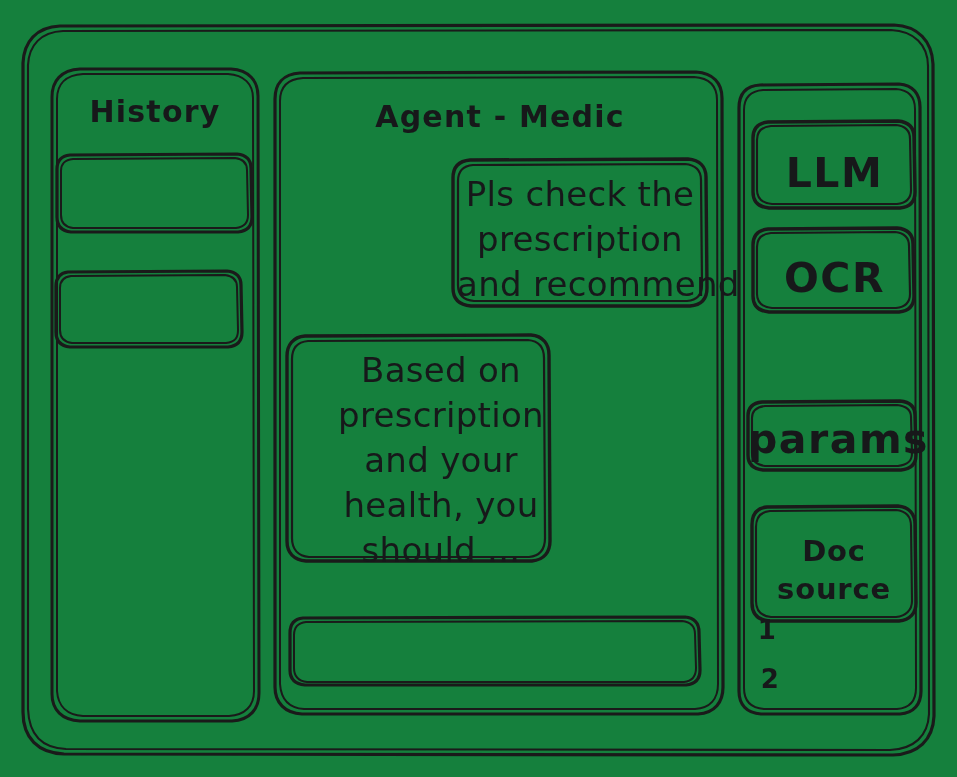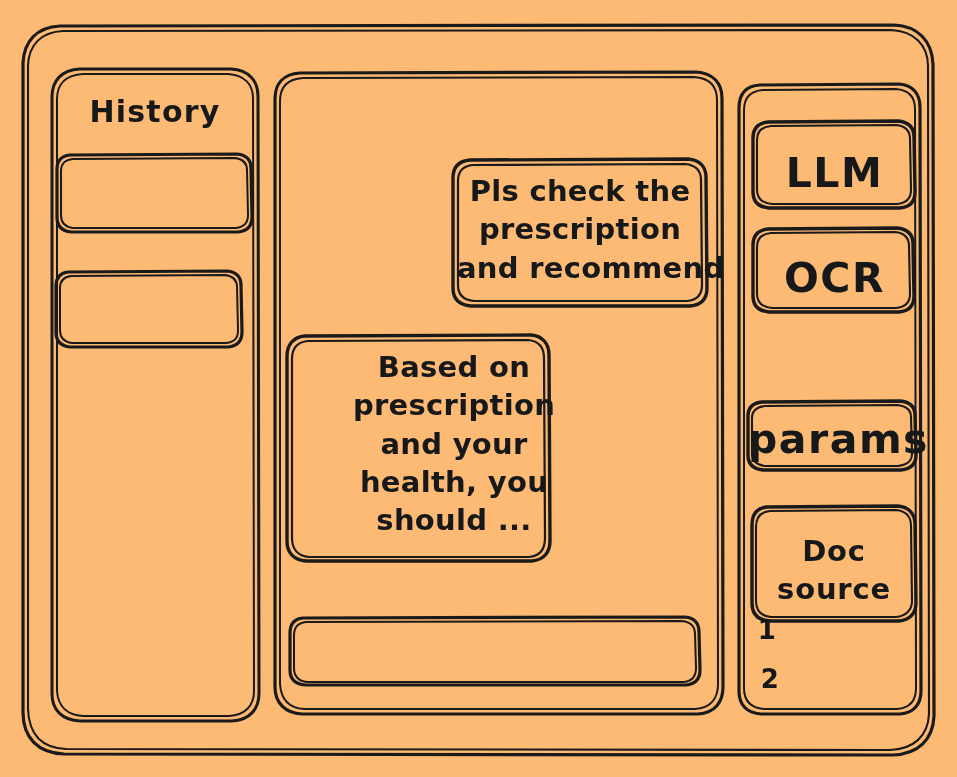--- a/index.html
+++ b/index.html
@@ -8,21 +8,21 @@
     padding: 0;
     background: #ffffff;
   }
   body {
     font-family: "DejaVu Sans", sans-serif;
   }
   #canvas {
     position: relative;
     width: 957px;
     height: 777px;
-    background: #fdba74;
+    background: #15803d;
     overflow: hidden;
   }
   #sketch-layer {
     position: absolute;
     left: 0;
     top: 0;
     width: 957px;
     height: 777px;
     pointer-events: none;
   }
@@ -37,22 +37,22 @@
     text-align: center;
     line-height: 1.28;
     transform-origin: center center;
   }
   .panel-title {
     font-size: 30px;
     font-weight: 700;
     letter-spacing: 1.2px;
   }
   .bubble-text {
-    font-size: 29px;
-    font-weight: 700;
+    font-size: 34px;
+    font-weight: 400;
     letter-spacing: 0.3px;
     line-height: 1.32;
   }
   .btn-text {
     font-size: 41px;
     font-weight: 700;
     letter-spacing: 1.5px;
   }
   .doc-text {
     font-size: 29px;
@@ -79,21 +79,21 @@
   #history-title   { left: 58px;  top: 93px;  width: 194px; }
   #history-item-0  { left: 58px;  top: 152px; width: 193px; height: 79px; }
   #history-item-1  { left: 55px;  top: 270px; width: 187px; height: 77px; }
 
   #agent-title     { left: 300px; top: 98px;  width: 400px; }
 
   #user-bubble     { left: 452px; top: 158px; width: 255px; height: 148px; }
   #user-bubble-text{ left: 457px; top: 172px; width: 246px; }
 
   #agent-bubble    { left: 286px; top: 334px; width: 265px; height: 228px; }
-  #agent-bubble-text { left: 292px; top: 348px; width: 298px; padding-left: 13px; }
+  #agent-bubble-text { left: 292px; top: 348px; width: 298px; }
 
   #composer        { left: 290px; top: 616px; width: 410px; height: 70px; }
 
   #tool-llm        { left: 753px; top: 120px; width: 163px; height: 88px; }
   #tool-llm-text   { left: 753px; top: 147px; width: 163px; }
   #tool-ocr        { left: 753px; top: 227px; width: 163px; height: 84px; }
   #tool-ocr-text   { left: 753px; top: 252px; width: 163px; }
   #tool-params     { left: 748px; top: 400px; width: 168px; height: 69px; }
   #tool-params-text{ left: 748px; top: 413px; width: 168px; text-align: right; }
   #tool-docsource  { left: 752px; top: 505px; width: 164px; height: 116px; }
@@ -307,20 +307,21 @@
 
     </g>
   </svg>
 
   <div class="lbl panel-title" id="history-title">History</div>
 
   <button class="hit" id="history-item-0" aria-label="History item 1"></button>
 
   <button class="hit" id="history-item-1" aria-label="History item 2"></button>
 
+  <div class="lbl panel-title" id="agent-title">Agent - Medic</div>
 
   <button class="hit" id="user-bubble" aria-label="User message"></button>
   <div class="lbl bubble-text" id="user-bubble-text">Pls check the
 prescription
 and recommend</div>
 
   <button class="hit" id="agent-bubble" aria-label="Agent message"></button>
   <div class="lbl bubble-text" id="agent-bubble-text">Based on
 prescription
 and your

